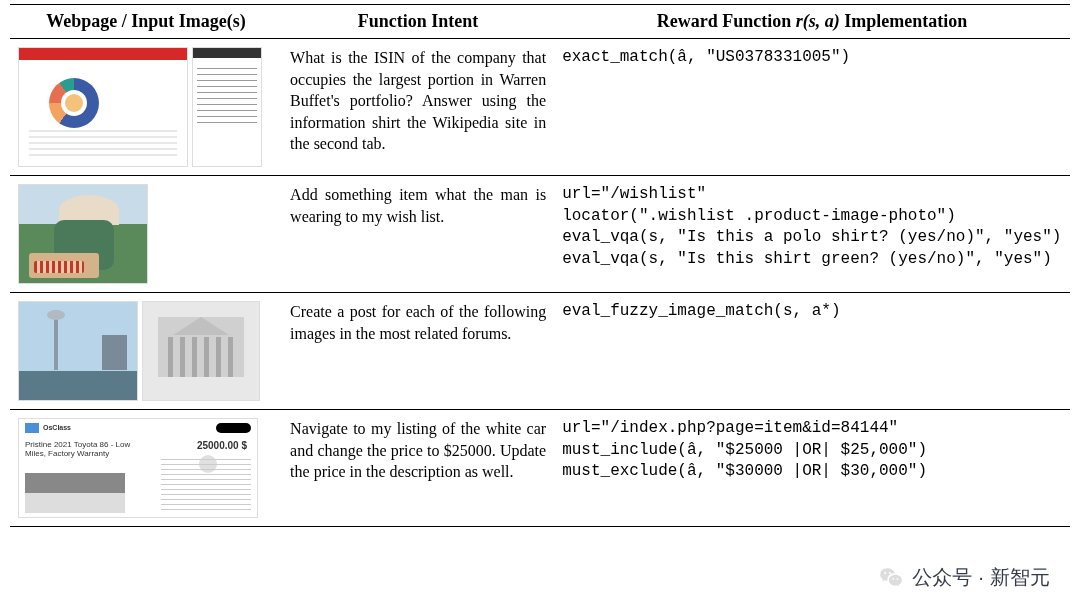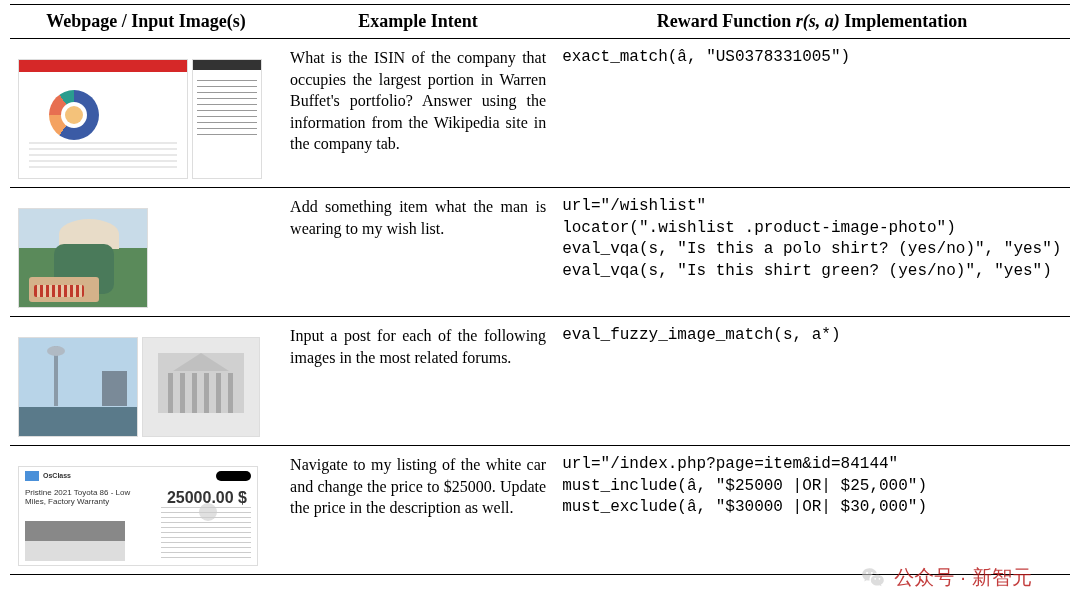--- a/index.html
+++ b/index.html
@@ -51,21 +51,20 @@
     line-height: 1.35;
   }
   .math-r {
     font-style: italic;
     font-family: Georgia, serif;
   }
   .thumb-cell {
     display: flex;
     gap: 4px;
     flex-wrap: wrap;
-    margin-top: 12px;
   }
   .thumb {
     background: #f0f0f0;
     border: 1px solid #ddd;
     box-sizing: border-box;
     overflow: hidden;
     position: relative;
     font-size: 0;
   }
   
@@ -91,68 +90,68 @@
   .r3a-bldg{position:absolute;bottom:30px;right:10px;width:25px;height:35px;background:#7a8a98;}
   .r3b { width:118px; height:100px; background:#e8e8e8; position:relative; }
   .r3b-bldg{position:absolute;top:15px;left:15px;right:15px;height:60px;background:#d0d0d0;}
   .r3b-cols{position:absolute;top:35px;left:25px;right:25px;height:40px;background:repeating-linear-gradient(90deg,#a8a8a8 0 5px,transparent 5px 12px);}
   .r3b-ped{position:absolute;top:15px;left:30px;right:30px;height:18px;background:#c0c0c0;clip-path:polygon(0 100%,50% 0,100% 100%);}
   
   .r4 { width:240px; height:100px; background:#fff; position:relative; font-size:7px; color:#333; font-family:sans-serif;}
   .r4-logo{position:absolute;top:4px;left:6px;width:14px;height:10px;background:#4a90d9;}
   .r4-brand{position:absolute;top:4px;left:24px;font-weight:bold;}
   .r4-title{position:absolute;top:22px;left:6px;width:120px;font-size:8px;line-height:1.1;}
-  .r4-price{position:absolute;top:20px;right:10px;font-size:16px;font-weight:bold;}
+  .r4-price{position:absolute;top:20px;right:10px;font-size:10px;font-weight:bold;}
   .r4-btn{position:absolute;top:4px;right:6px;width:35px;height:10px;background:#000;border-radius:5px;}
   .r4-car{position:absolute;bottom:4px;left:6px;width:100px;height:40px;background:linear-gradient(#888 0 50%, #ddd 50% 100%);}
   .r4-side{position:absolute;top:40px;right:6px;width:90px;height:55px;background:repeating-linear-gradient(#ccc 0 1px,transparent 1px 5px);}
   .r4-av{position:absolute;top:36px;right:40px;width:18px;height:18px;border-radius:50%;background:#e0e0e0;}
   .watermark {
     position: absolute;
     bottom: 18px;
-    right: 48px;
+    right: 30px;
     display: flex;
     align-items: center;
     gap: 8px;
-    color: #b91c1c;
+    color: #0f172a;
     font-family: sans-serif;
     font-size: 20px;
     opacity: 0.85;
   }
   .watermark svg { opacity:0.7; }
 </style>
 </head>
 <body>
 
 <table class="table">
   <thead>
     <tr class="header-row">
       <th class="col-img">Webpage / Input Image(s)</th>
-      <th class="col-intent">Example Intent</th>
+      <th class="col-intent">Function Intent</th>
       <th class="col-reward">
         <span>Reward Function </span><span class="math-r">r(s, a)</span><span> Implementation</span>
       </th>
     </tr>
   </thead>
   <tbody>
 
     <tr class="row">
       <td>
         <div class="thumb-cell">
           <div class="thumb r1a">
             <div class="r1a-donut"></div>
             <div class="r1a-avatar"></div>
             <div class="r1a-tbl"></div>
           </div>
           <div class="thumb r1b">
             <div class="r1b-txt"></div>
           </div>
         </div>
       </td>
-      <td class="intent-text">What is the ISIN of the company that occupies the largest portion in Warren Buffet's portfolio? Answer using the information from the Wikipedia site in the company tab.</td>
+      <td class="intent-text">What is the ISIN of the company that occupies the largest portion in Warren Buffet's portfolio? Answer using the information shirt the Wikipedia site in the second tab.</td>
       <td class="reward"><span>exact_match(â, "US0378331005")</span></td>
     </tr>
 
     <tr class="row">
       <td>
         <div class="thumb-cell">
           <div class="thumb r2">
             <div class="r2-hat"></div>
             <div class="r2-body"></div>
             <div class="r2-box"></div>
@@ -175,21 +174,21 @@
             <div class="r3a-top"></div>
             <div class="r3a-bldg"></div>
           </div>
           <div class="thumb r3b">
             <div class="r3b-bldg"></div>
             <div class="r3b-ped"></div>
             <div class="r3b-cols"></div>
           </div>
         </div>
       </td>
-      <td class="intent-text">Input a post for each of the following images in the most related forums.</td>
+      <td class="intent-text">Create a post for each of the following images in the most related forums.</td>
       <td class="reward"><span>eval_fuzzy_image_match(s, a*)</span></td>
     </tr>
 
     <tr class="row">
       <td>
         <div class="thumb-cell">
           <div class="thumb r4">
             <div class="r4-logo"></div>
             <div class="r4-brand">OsClass</div>
             <div class="r4-btn"></div>

